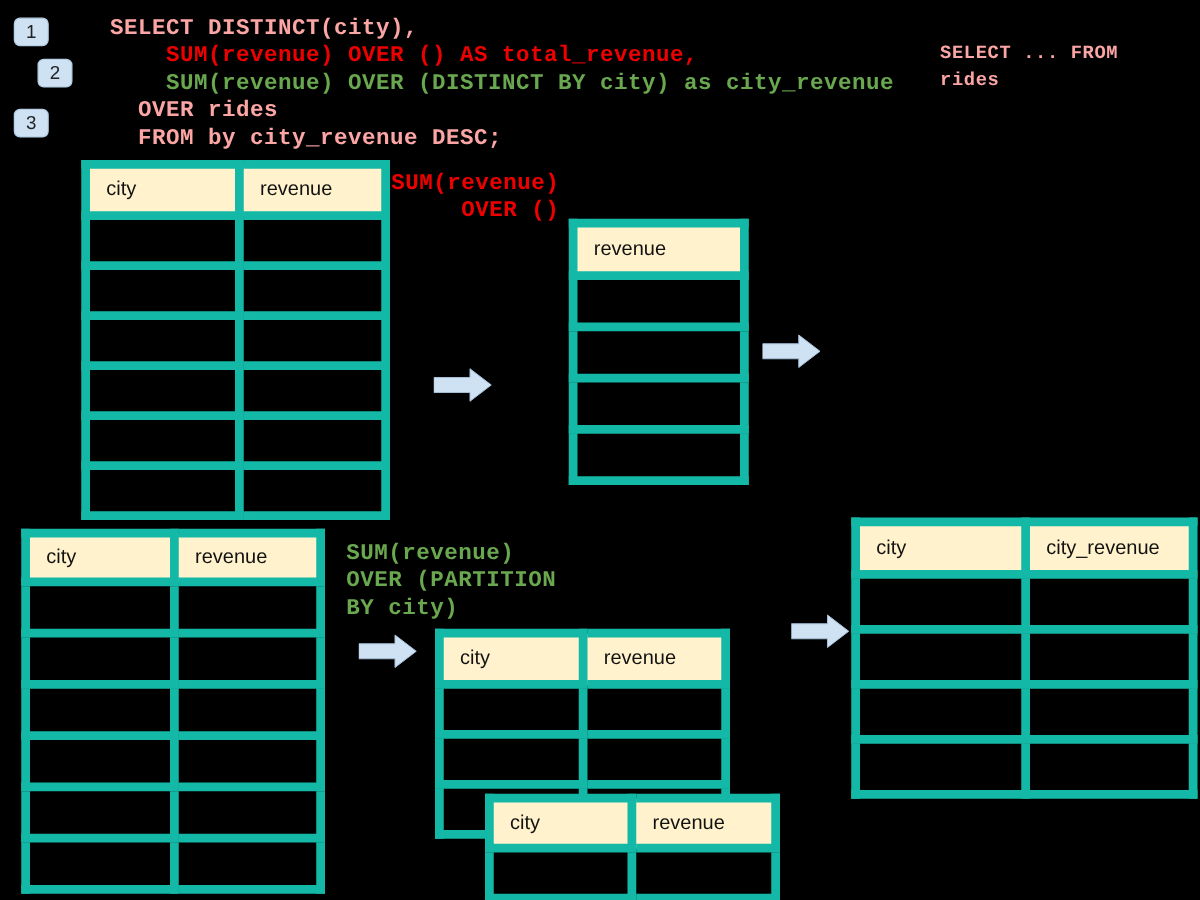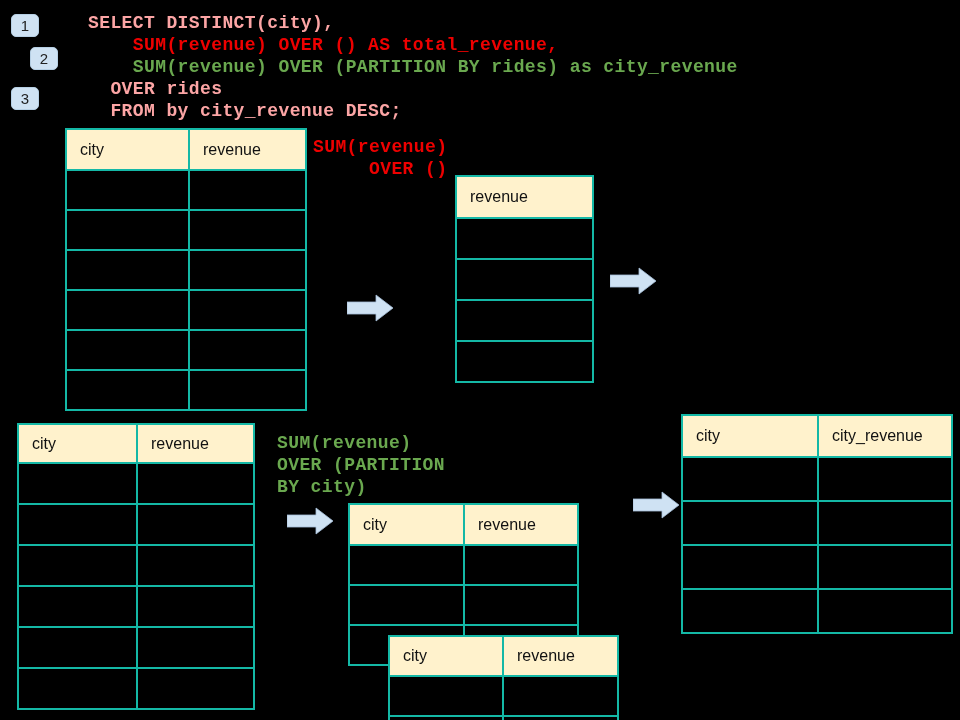--- a/index.html
+++ b/index.html
@@ -23,21 +23,21 @@
   #ann-partition{left:277px;top:432px;font-size:18px;line-height:22px;letter-spacing:0.4px;}
   .purple{color:#fca5a5;}
   .red{color:#ee0000;text-align:right;}
   .green{color:#6aa84f;}
 
   
   table{position:absolute;border-collapse:collapse;table-layout:fixed;}
   th{background:#fff2cc;font-family:"Liberation Sans",sans-serif;font-size:16px;font-weight:normal;
      color:#111;text-align:left;padding:0 0 0 13px;}
   td{background:#000;padding:0;}
-  th,td{border:2px solid #14b8a6;box-sizing:border-box;}
+  th,td{border:7px solid #14b8a6;box-sizing:border-box;}
 
   #t1{left:65px;top:128px;}            #t1 th{height:41px;} #t1 td{height:40px;}
   #t2{left:455px;top:175px;}           #t2 th{height:42px;} #t2 td{height:41px;}
   #t3{left:17px;top:423px;}            #t3 th{height:39px;} #t3 td{height:41px;}
   #t4{left:348px;top:503px;}           #t4 th{height:41px;} #t4 td{height:40px;}
   #t5{left:388px;top:635px;z-index:5;} #t5 th{height:40px;} #t5 td{height:40px;}
   #t6{left:681px;top:414px;}           #t6 th{height:42px;} #t6 td{height:44px;}
 
   
   .arrow{position:absolute;width:47px;height:28px;}
@@ -51,24 +51,26 @@
 <body>
 
 <div id="canvas">
 
   <div class="badge" id="badge-1">1</div>
   <div class="badge" id="badge-2">2</div>
   <div class="badge" id="badge-3">3</div>
 
   <pre class="code" id="main-code"><span class="purple">SELECT DISTINCT(city),</span>
 <span class="red">    SUM(revenue) OVER () AS total_revenue,</span>
-<span class="green">    SUM(revenue) OVER (PARTITION BY rides) as city_revenue</span>
+<span class="green">    SUM(revenue) OVER (DISTINCT BY city) as city_revenue</span>
 <span class="purple">  OVER rides</span>
 <span class="purple">  FROM by city_revenue DESC;</span></pre>
 
+  <pre class="code purple" id="side-code">SELECT ... FROM
+rides</pre>
 
   <pre class="code red" id="ann-total">SUM(revenue)
 OVER ()</pre>
 
   <pre class="code green" id="ann-partition">SUM(revenue)
 OVER (PARTITION
 BY city)</pre>
 
   <table id="t1">
     <colgroup>

